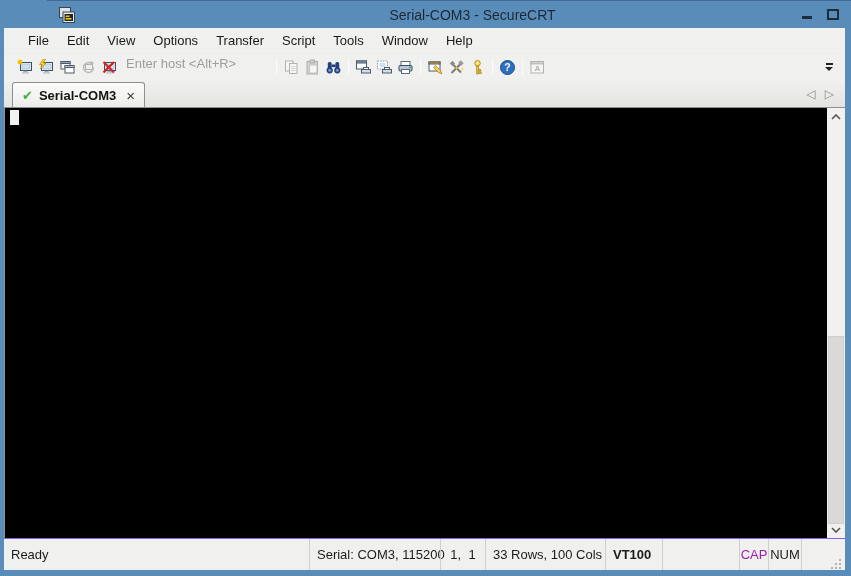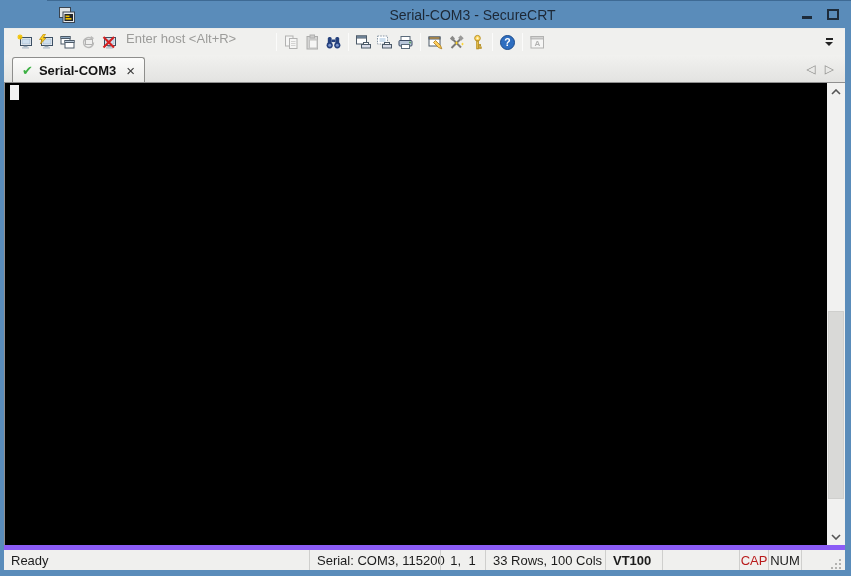--- a/index.html
+++ b/index.html
@@ -53,27 +53,27 @@
               border-left:1px solid #8f8f8f; }
   .cursor { position:absolute; left:5px; top:2px; width:9px; height:15px; background:#f2f2f2; }
 
   .scrollbar { width:18px; background:#f1f1f0; display:flex; flex-direction:column; border-top:1px solid #8f8f8f; }
   .sb-arrow { height:17px; display:grid; place-items:center; }
   .sb-arrow svg { width:10px; height:6px; }
   .sb-track { flex:1; position:relative; }
   .sb-thumb { position:absolute; left:1px; right:1px; top:211px; height:188px; background:#d9d9d7;
               border:1px solid #cecec c; border:1px solid #cfcfcd; }
 
-  .statusbar { height:25px; background:#f0f0ee; border-top:5px solid #8b5cf6; display:flex;
+  .statusbar { height:32px; background:#f0f0ee; border-top:1px solid #8b5cf6; display:flex;
                align-items:stretch; font-size:13px; color:#1c1c1c; }
   .cell { display:flex; align-items:center; padding:0 7px; border-left:1px solid #cfcfcd; white-space:pre; }
   .cell:first-child { border-left:none; }
   .cell.grow { flex:1; }
   .cell.center { justify-content:center; padding:0 3px; }
-  .cell.dim { color:#b91c1c; }
+  .cell.dim { color:#a21caf; }
   .cell.end { width:44px; justify-content:flex-end; padding-right:3px; align-items:flex-end; }
   .w-conn{width:131px;} .w-pos{width:45px;text-align:center;} .w-size{width:120px;} .w-emu{width:57px;font-weight:bold;}
   .w-spacer{width:77px;} .w-cap{width:29px;} .w-num{width:33px;}
 </style>
 </head>
 <body>
 
 <div class="window">
 
   <div class="titlebar">
@@ -93,20 +93,31 @@
         <span class="max-glyph"></span>
       </div>
       <div class="close-btn">
         <span>×</span>
       </div>
     </div>
   </div>
 
   <div class="client">
 
+    <div class="menubar">
+      <span class="menu-item">File</span>
+      <span class="menu-item">Edit</span>
+      <span class="menu-item">View</span>
+      <span class="menu-item">Options</span>
+      <span class="menu-item">Transfer</span>
+      <span class="menu-item">Script</span>
+      <span class="menu-item">Tools</span>
+      <span class="menu-item">Window</span>
+      <span class="menu-item">Help</span>
+    </div>
 
     <div class="toolbar">
       <div class="tbtn">
         <svg viewBox="0 0 17 17">
           <rect x="3.5" y="3.5" width="11" height="8" fill="#f4f6f8" stroke="#3c5064"></rect>
           <rect x="5" y="5" width="8" height="5" fill="#cfe0ef" stroke="#9ab0c4" stroke-width="0.6"></rect>
           <rect x="6.5" y="11.8" width="4" height="1.4" fill="#9aa8b6"></rect>
           <rect x="5" y="13.2" width="7" height="1.4" fill="#b9c4cf"></rect>
           <g stroke="#f2c200" stroke-width="1.4">
             <line x1="3" y1="0.5" x2="3" y2="5.5"></line>

